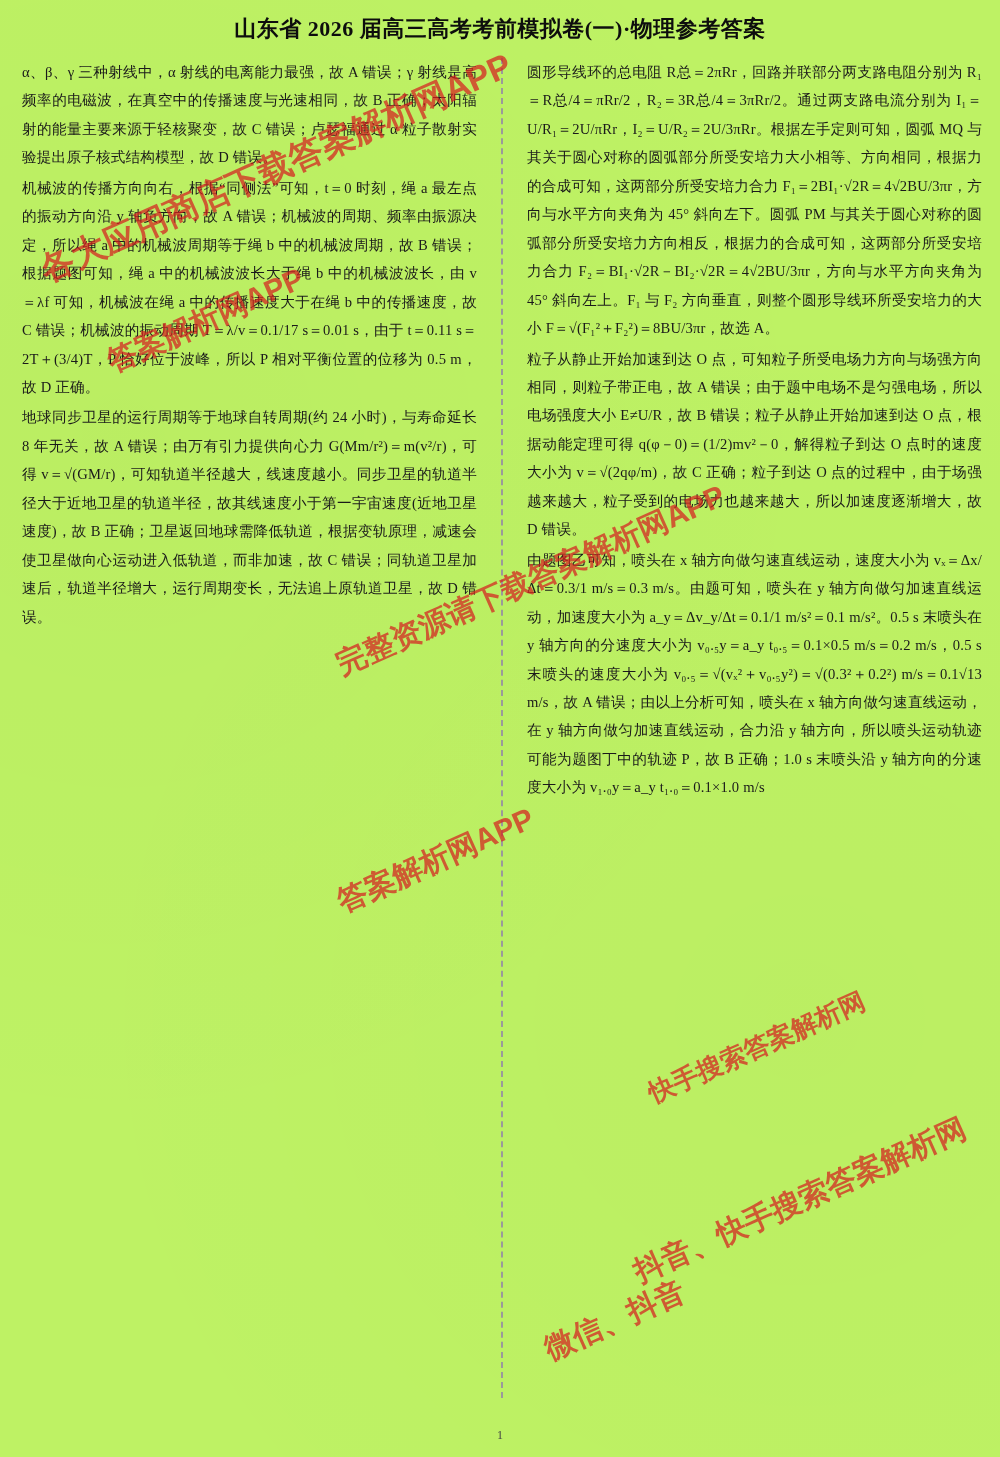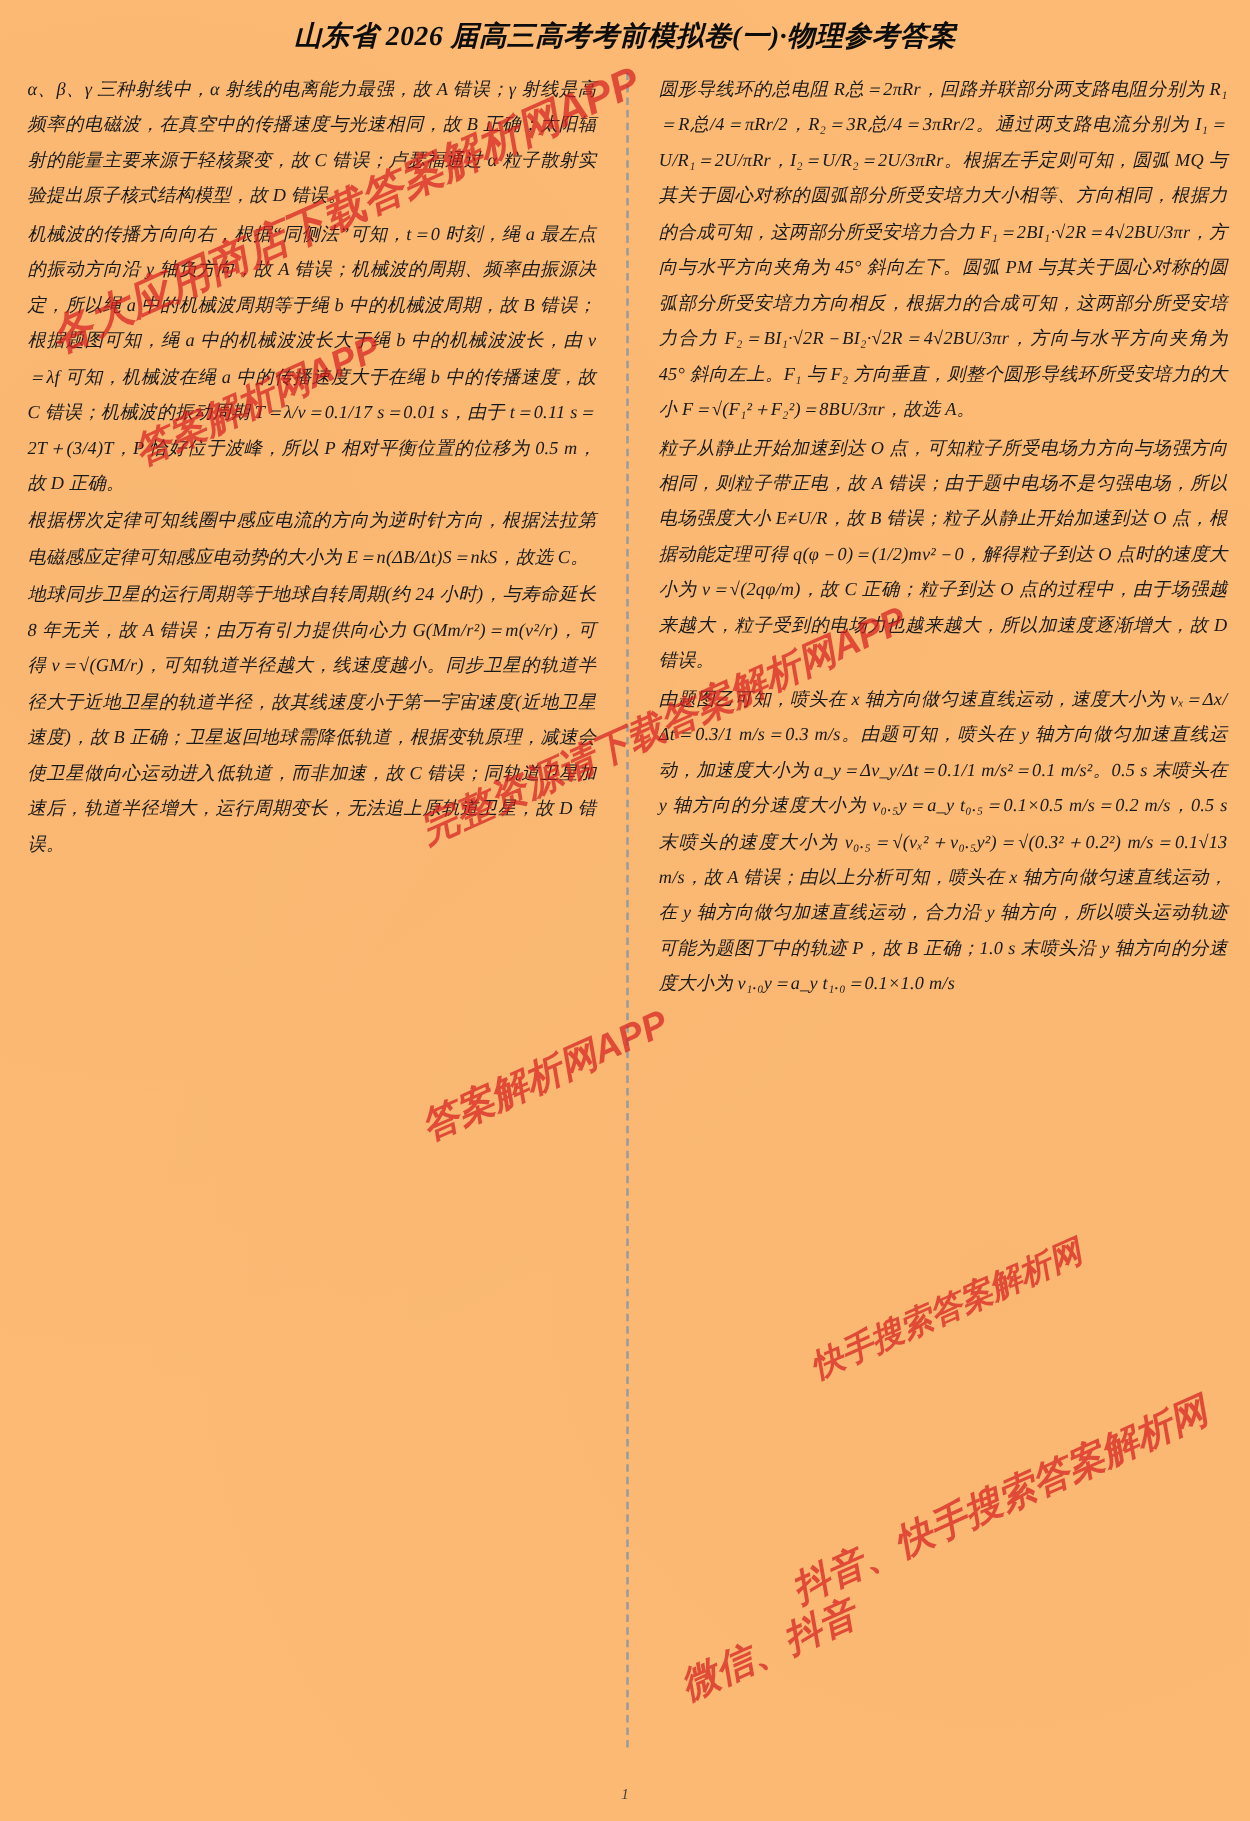--- a/index.html
+++ b/index.html
@@ -11,22 +11,21 @@
     width: 1000px;
     height: 1457px;
     position: relative;
     font-family: "Liberation Serif", serif;
     color: #1a1a1a;
     overflow: hidden;
   }
   .page {
     position: absolute;
     inset: 0;
-    background: #fdba74;
-    font-style: italic;
+    background: #bef264;
   }
   
   .page::before {
     content: "";
     position: absolute;
     inset: 0;
     background:
       radial-gradient(circle at 12% 30%, rgba(0,0,0,0.018), transparent 55%),
       radial-gradient(circle at 80% 70%, rgba(0,0,0,0.015), transparent 60%);
     pointer-events: none;
@@ -102,21 +101,20 @@
 
 <div class="page">
 
   <div class="title">山东省 2026 届高三高考考前模拟卷(一)·物理参考答案</div>
 
   <div class="columns">
 
     <div class="col col-left">
       <p class="item"><span>α、β、γ 三种射线中，α 射线的电离能力最强，故 A 错误；γ 射线是高频率的电磁波，在真空中的传播速度与光速相同，故 B 正确；太阳辐射的能量主要来源于轻核聚变，故 C 错误；卢瑟福通过 α 粒子散射实验提出原子核式结构模型，故 D 错误。</span></p>
       <p class="item"><span>机械波的传播方向向右，根据“同侧法”可知，t＝0 时刻，绳 a 最左点的振动方向沿 y 轴负方向，故 A 错误；机械波的周期、频率由振源决定，所以绳 a 中的机械波周期等于绳 b 中的机械波周期，故 B 错误；根据题图可知，绳 a 中的机械波波长大于绳 b 中的机械波波长，由 v＝λf 可知，机械波在绳 a 中的传播速度大于在绳 b 中的传播速度，故 C 错误；机械波的振动周期 T＝λ/v＝0.1/17 s＝0.01 s，由于 t＝0.11 s＝2T＋(3/4)T，P 恰好位于波峰，所以 P 相对平衡位置的位移为 0.5 m，故 D 正确。</span></p>
-      <p class="item"><span>根据楞次定律可知线圈中感应电流的方向为逆时针方向，根据法拉第电磁感应定律可知感应电动势的大小为 E＝n(ΔB/Δt)S＝nkS，故选 C。</span></p>
       <p class="item"><span>地球同步卫星的运行周期等于地球自转周期(约 24 小时)，与寿命延长 8 年无关，故 A 错误；由万有引力提供向心力 G(Mm/r²)＝m(v²/r)，可得 v＝√(GM/r)，可知轨道半径越大，线速度越小。同步卫星的轨道半径大于近地卫星的轨道半径，故其线速度小于第一宇宙速度(近地卫星速度)，故 B 正确；卫星返回地球需降低轨道，根据变轨原理，减速会使卫星做向心运动进入低轨道，而非加速，故 C 错误；同轨道卫星加速后，轨道半径增大，运行周期变长，无法追上原轨道卫星，故 D 错误。</span></p>
     </div>
 
     <div class="divider"></div>
 
     <div class="col col-right">
       <p class="item"><span>圆形导线环的总电阻 R总＝2πRr，回路并联部分两支路电阻分别为 R₁＝R总/4＝πRr/2，R₂＝3R总/4＝3πRr/2。通过两支路电流分别为 I₁＝U/R₁＝2U/πRr，I₂＝U/R₂＝2U/3πRr。根据左手定则可知，圆弧 MQ 与其关于圆心对称的圆弧部分所受安培力大小相等、方向相同，根据力的合成可知，这两部分所受安培力合力 F₁＝2BI₁·√2R＝4√2BU/3πr，方向与水平方向夹角为 45° 斜向左下。圆弧 PM 与其关于圆心对称的圆弧部分所受安培力方向相反，根据力的合成可知，这两部分所受安培力合力 F₂＝BI₁·√2R－BI₂·√2R＝4√2BU/3πr，方向与水平方向夹角为 45° 斜向左上。F₁ 与 F₂ 方向垂直，则整个圆形导线环所受安培力的大小 F＝√(F₁²＋F₂²)＝8BU/3πr，故选 A。</span></p>
       <p class="item"><span>粒子从静止开始加速到达 O 点，可知粒子所受电场力方向与场强方向相同，则粒子带正电，故 A 错误；由于题中电场不是匀强电场，所以电场强度大小 E≠U/R，故 B 错误；粒子从静止开始加速到达 O 点，根据动能定理可得 q(φ－0)＝(1/2)mv²－0，解得粒子到达 O 点时的速度大小为 v＝√(2qφ/m)，故 C 正确；粒子到达 O 点的过程中，由于场强越来越大，粒子受到的电场力也越来越大，所以加速度逐渐增大，故 D 错误。</span></p>
       <p class="item"><span>由题图乙可知，喷头在 x 轴方向做匀速直线运动，速度大小为 vₓ＝Δx/Δt＝0.3/1 m/s＝0.3 m/s。由题可知，喷头在 y 轴方向做匀加速直线运动，加速度大小为 a_y＝Δv_y/Δt＝0.1/1 m/s²＝0.1 m/s²。0.5 s 末喷头在 y 轴方向的分速度大小为 v₀.₅y＝a_y t₀.₅＝0.1×0.5 m/s＝0.2 m/s，0.5 s 末喷头的速度大小为 v₀.₅＝√(vₓ²＋v₀.₅y²)＝√(0.3²＋0.2²) m/s＝0.1√13 m/s，故 A 错误；由以上分析可知，喷头在 x 轴方向做匀速直线运动，在 y 轴方向做匀加速直线运动，合力沿 y 轴方向，所以喷头运动轨迹可能为题图丁中的轨迹 P，故 B 正确；1.0 s 末喷头沿 y 轴方向的分速度大小为 v₁.₀y＝a_y t₁.₀＝0.1×1.0 m/s</span></p>
     </div>

